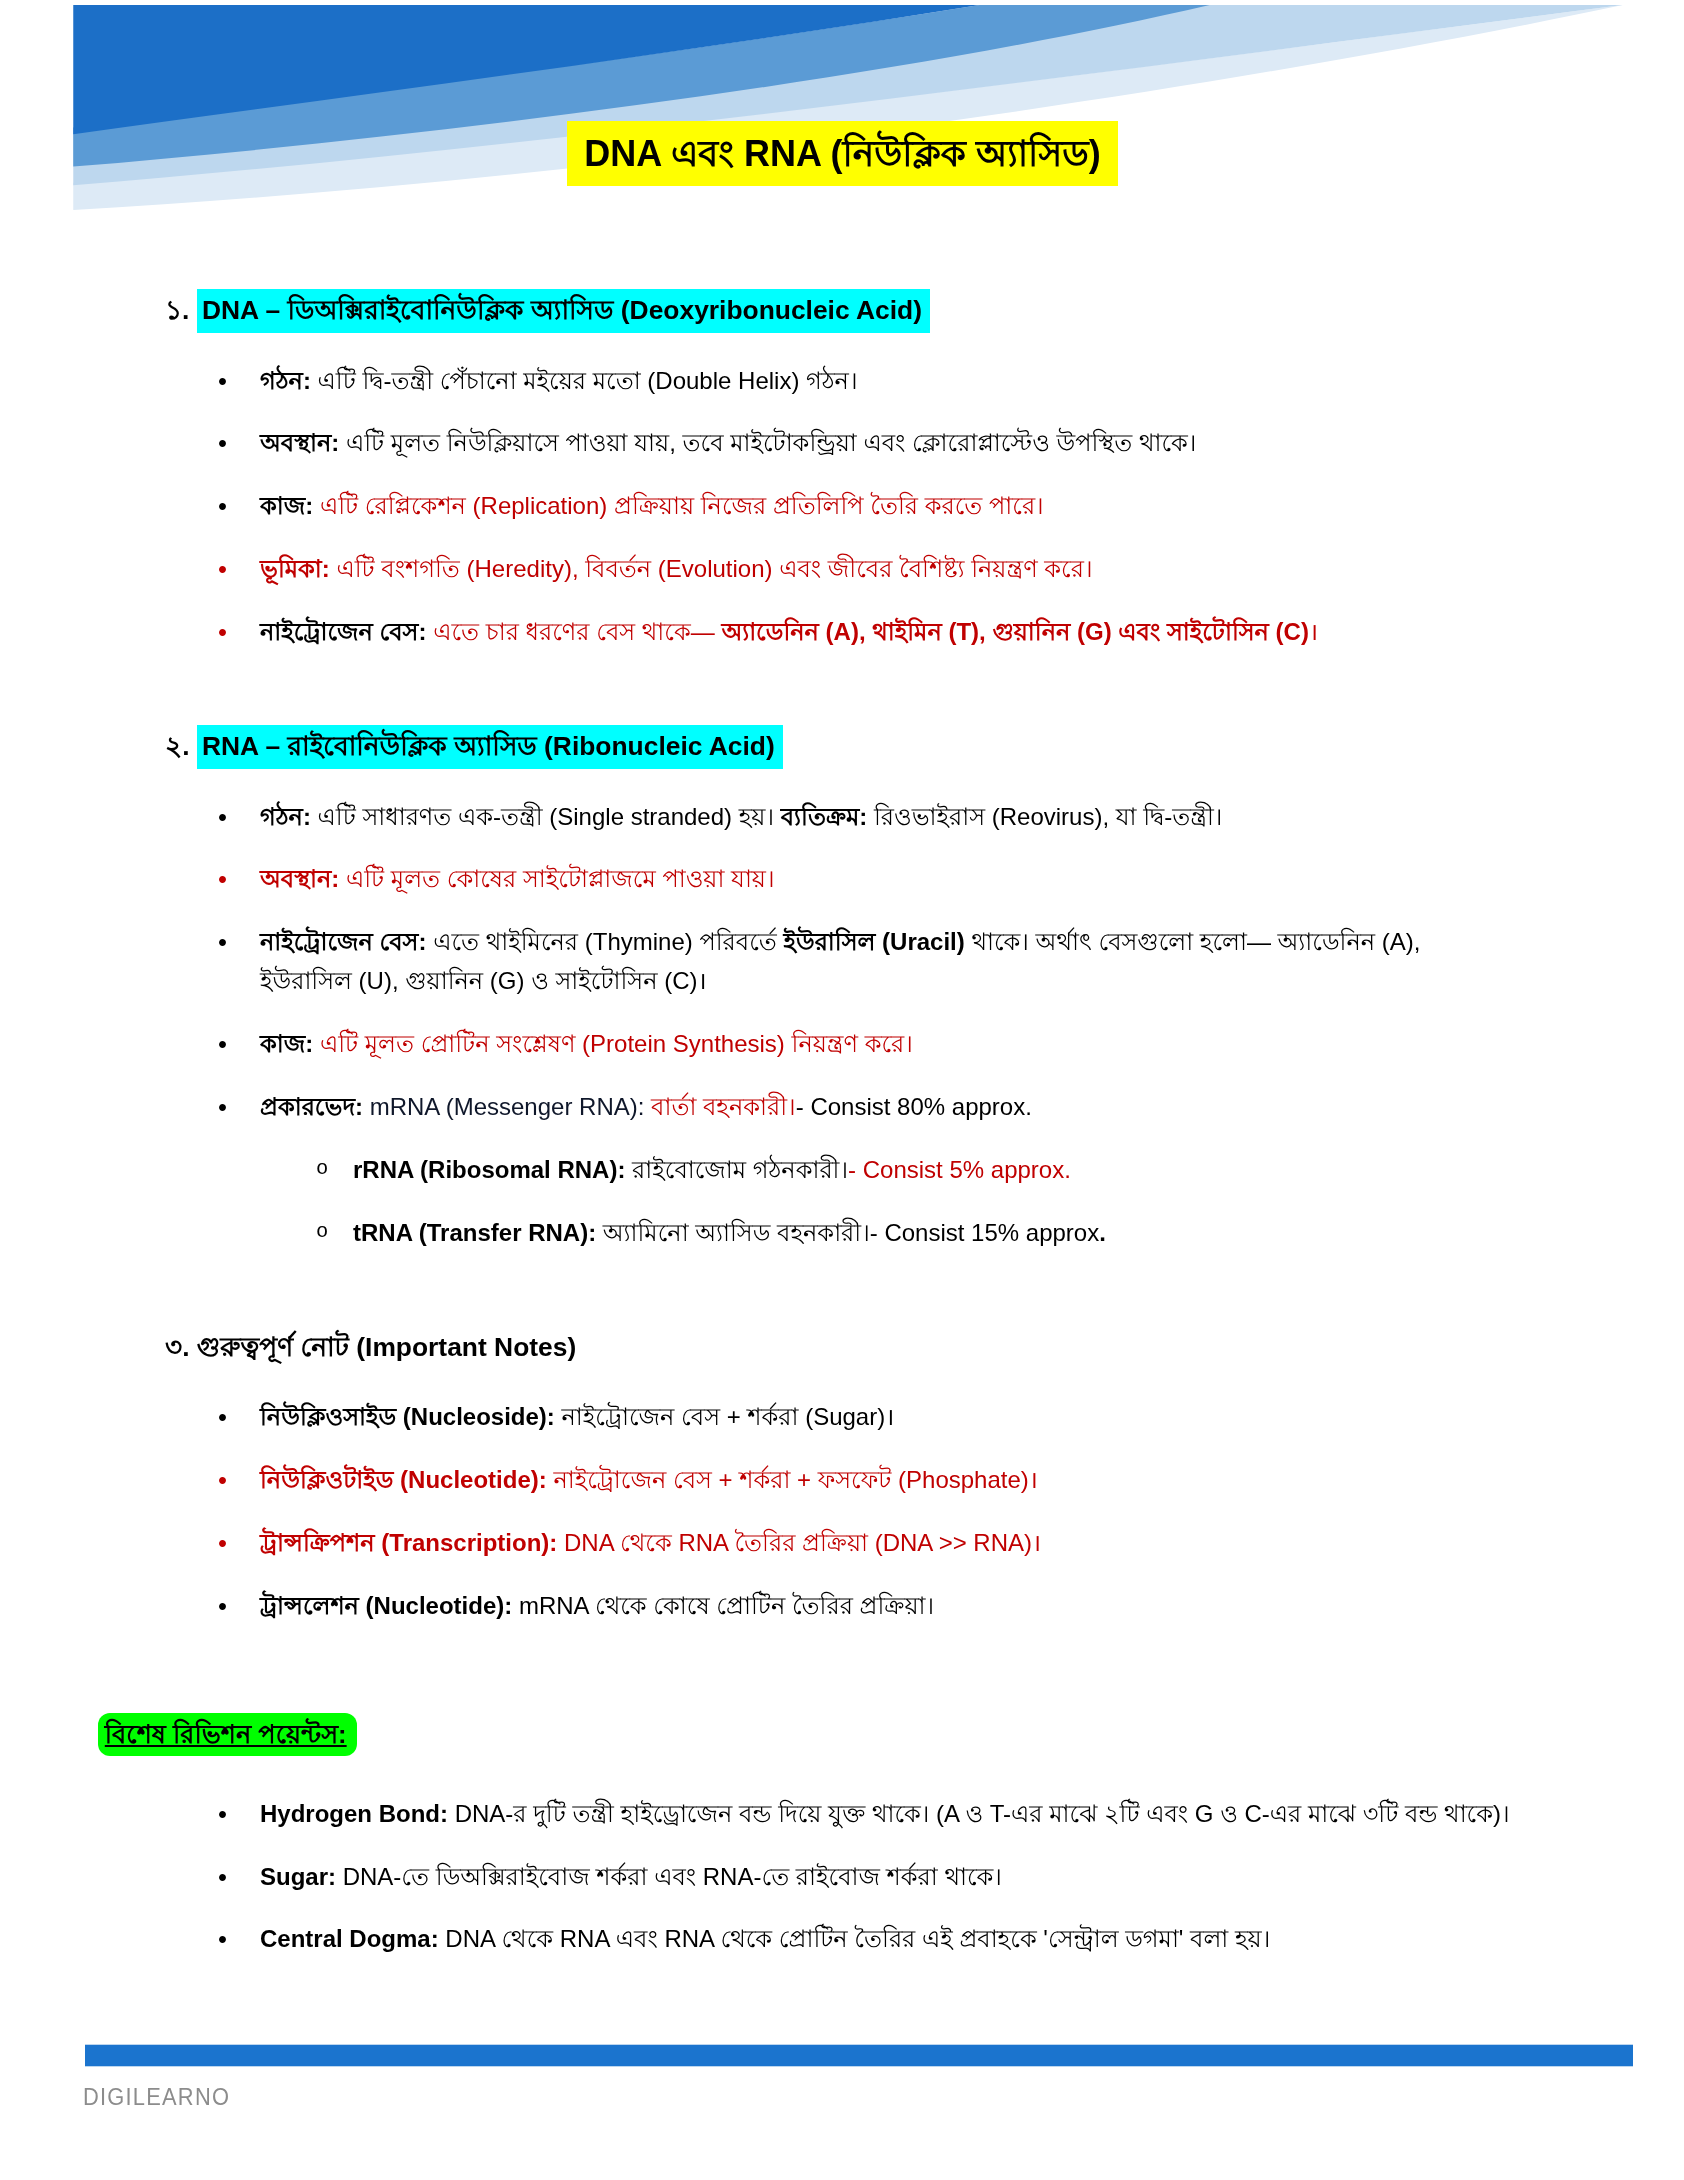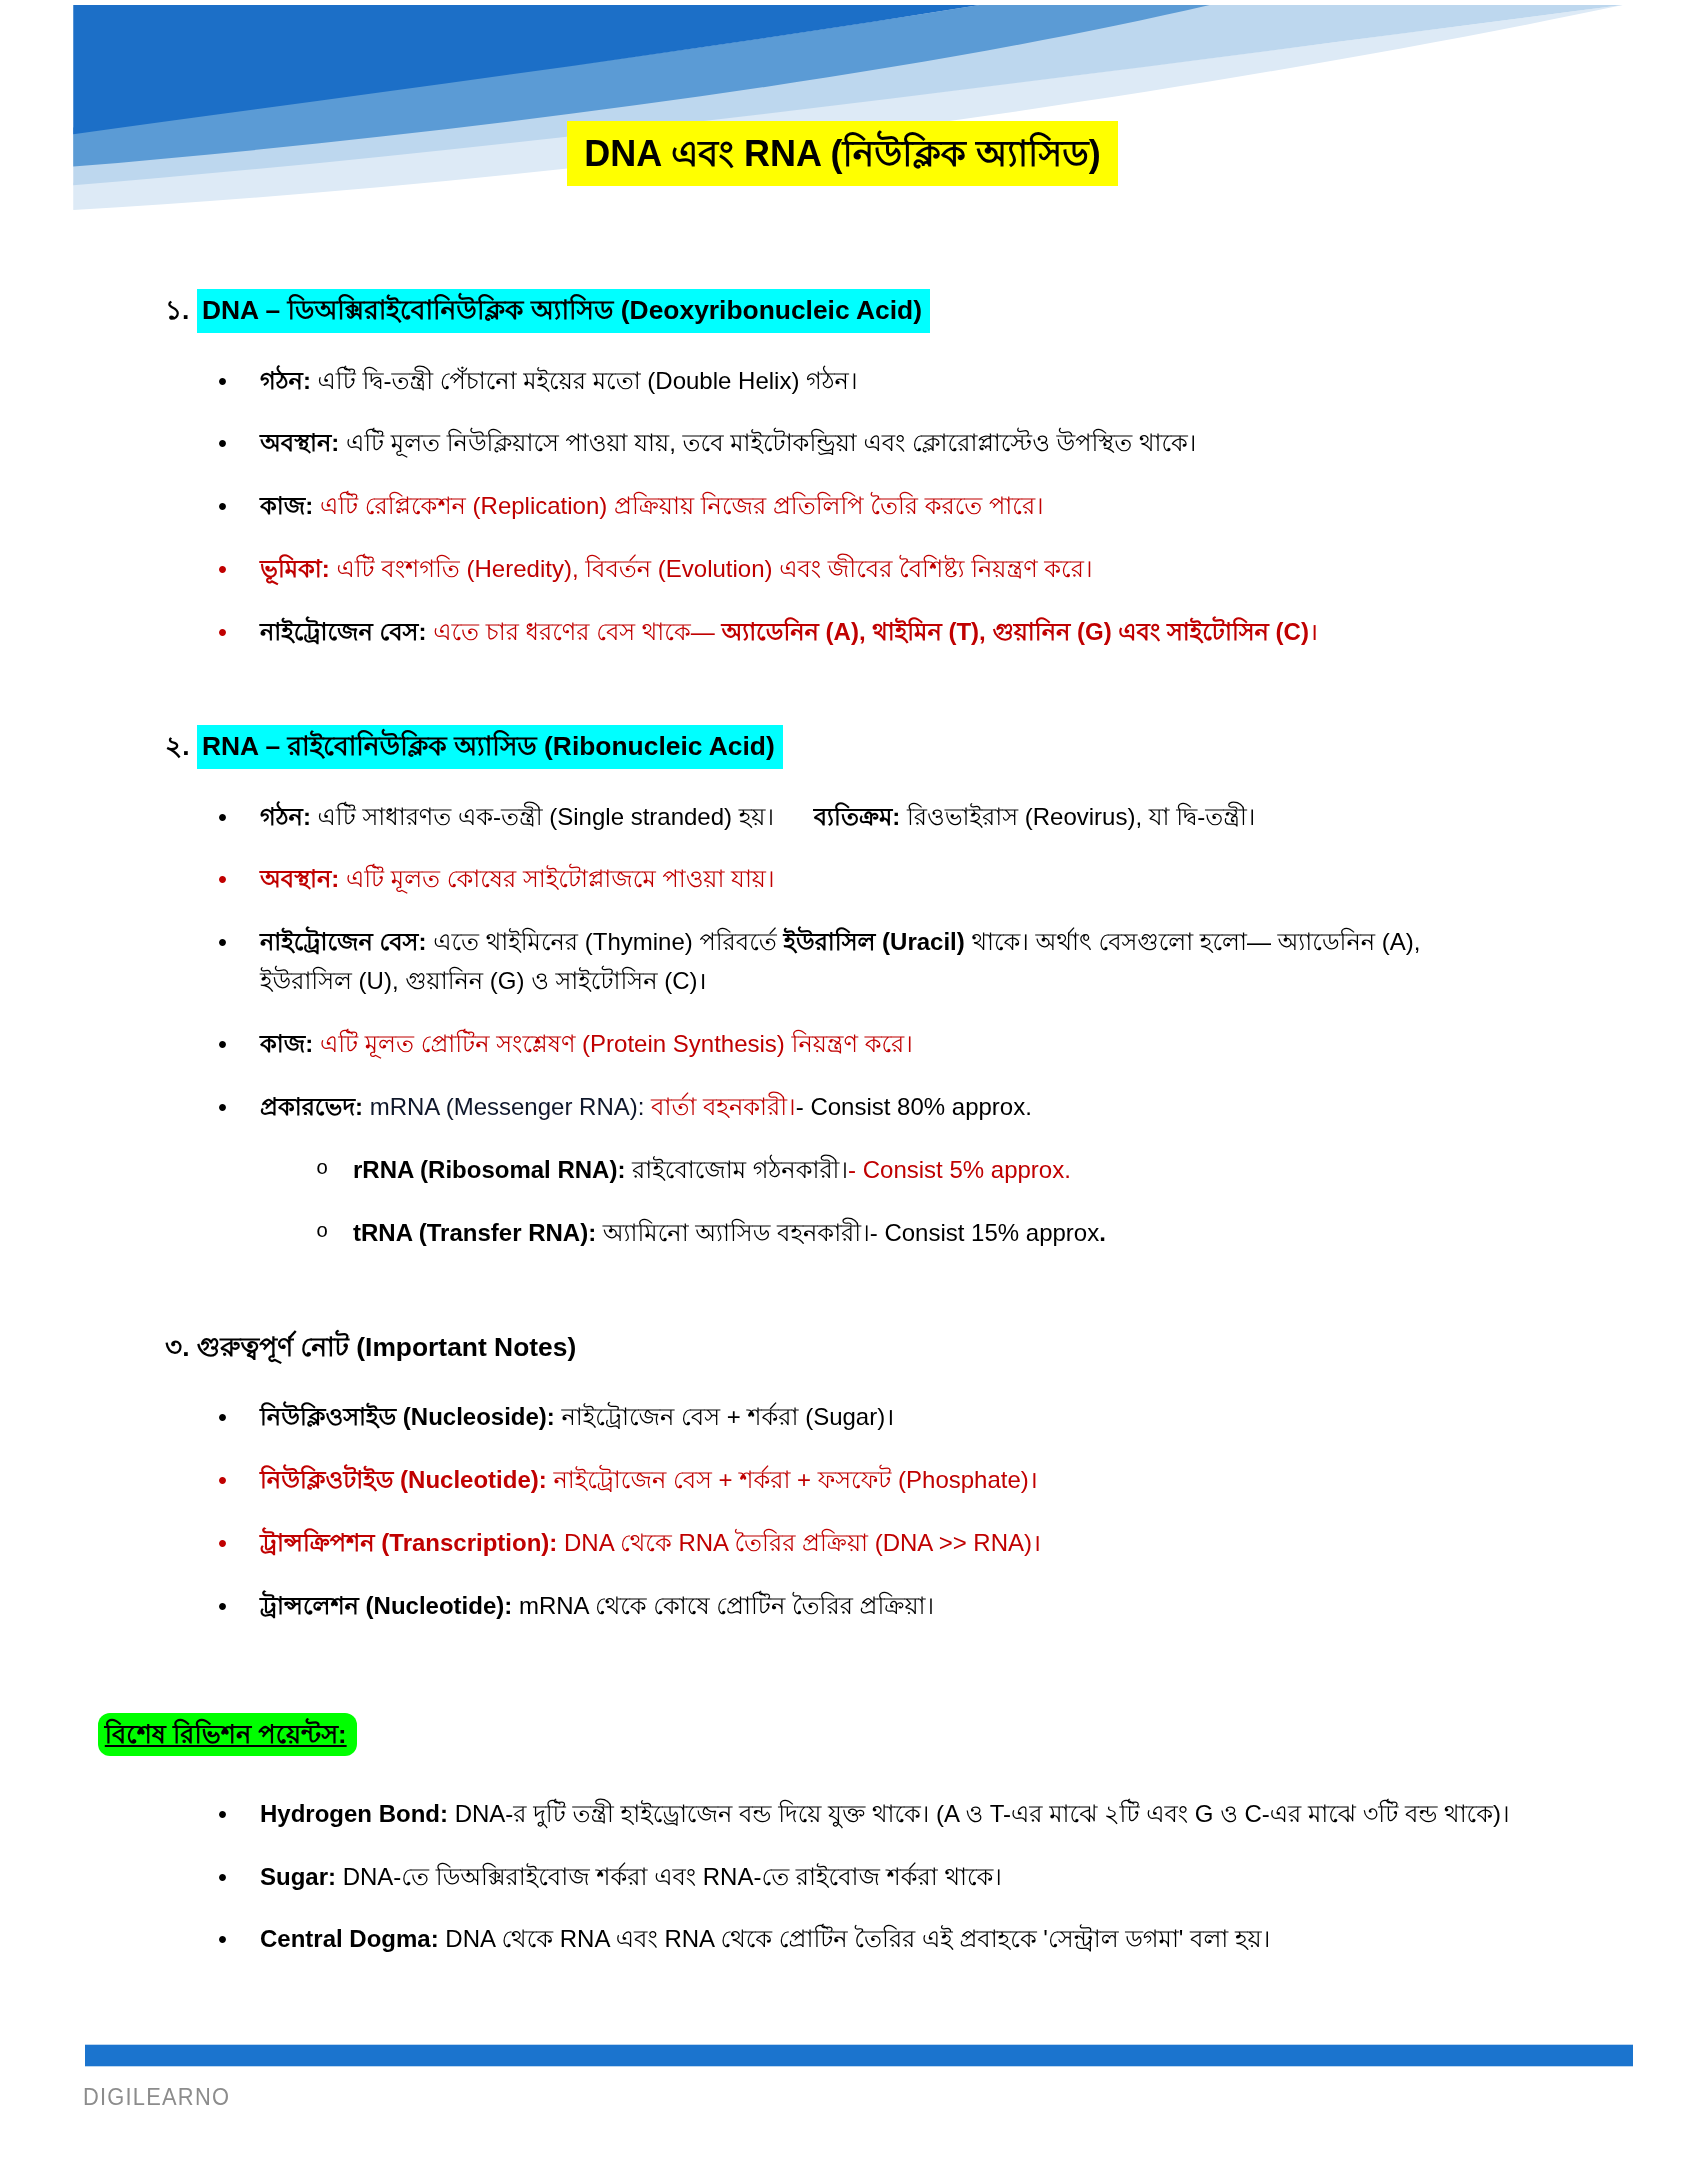--- a/index.html
+++ b/index.html
@@ -102,21 +102,21 @@
         <span class="marker" style="color: rgb(192, 0, 0);">•</span>
         <span class="btxt"><span style="color: rgb(192, 0, 0); font-weight: 700;">ভূমিকা: </span><span style="color: rgb(192, 0, 0);">এটি বংশগতি (Heredity), বিবর্তন (Evolution) এবং জীবের বৈশিষ্ট্য নিয়ন্ত্রণ করে।</span></span>
       </div>
       <div class="blk bullet">
         <span class="marker" style="color: rgb(192, 0, 0);">•</span>
         <span class="btxt"><span style="color: rgb(0, 0, 0); font-weight: 700;">নাইট্রোজেন বেস: </span><span style="color: rgb(192, 0, 0);">এতে চার ধরণের বেস থাকে— </span><span style="color: rgb(192, 0, 0); font-weight: 700;">অ্যাডেনিন (A), থাইমিন (T), গুয়ানিন (G) এবং সাইটোসিন (C)</span><span style="color: rgb(192, 0, 0);">।</span></span>
       </div>
       <div class="blk heading"><span style="color: rgb(0, 0, 0); font-weight: 700;">২. </span><span class="hl" style="color: rgb(0, 0, 0); font-weight: 700; background: rgb(0, 255, 255);">RNA – রাইবোনিউক্লিক অ্যাসিড (Ribonucleic Acid)</span></div>
       <div class="blk bullet">
         <span class="marker" style="color: rgb(0, 0, 0);">•</span>
-        <span class="btxt"><span style="color: rgb(0, 0, 0); font-weight: 700;">গঠন: </span><span style="color: rgb(0, 0, 0);">এটি সাধারণত এক-তন্ত্রী (Single stranded) হয়। </span><span style="color: rgb(0, 0, 0); font-weight: 700; margin-left: 33px;">ব্যতিক্রম: </span><span style="color: rgb(0, 0, 0);">রিওভাইরাস (Reovirus), যা দ্বি-তন্ত্রী।</span></span>
+        <span class="btxt"><span style="color: rgb(0, 0, 0); font-weight: 700;">গঠন: </span><span style="color: rgb(0, 0, 0);">এটি সাধারণত এক-তন্ত্রী (Single stranded) হয়। </span><span style="color: rgb(0, 0, 0); font-weight: 700;">ব্যতিক্রম: </span><span style="color: rgb(0, 0, 0);">রিওভাইরাস (Reovirus), যা দ্বি-তন্ত্রী।</span></span>
       </div>
       <div class="blk bullet">
         <span class="marker" style="color: rgb(192, 0, 0);">•</span>
         <span class="btxt"><span style="color: rgb(192, 0, 0); font-weight: 700;">অবস্থান: </span><span style="color: rgb(192, 0, 0);">এটি মূলত কোষের সাইটোপ্লাজমে পাওয়া যায়।</span></span>
       </div>
       <div class="blk bullet">
         <span class="marker" style="color: rgb(0, 0, 0);">•</span>
         <span class="btxt"><span style="color: rgb(0, 0, 0); font-weight: 700;">নাইট্রোজেন বেস: </span><span style="color: rgb(0, 0, 0);">এতে থাইমিনের (Thymine) পরিবর্তে </span><span style="color: rgb(0, 0, 0); font-weight: 700;">ইউরাসিল (Uracil)</span><span style="color: rgb(0, 0, 0);"> থাকে। অর্থাৎ বেসগুলো হলো— অ্যাডেনিন (A), ইউরাসিল (U), গুয়ানিন (G) ও সাইটোসিন (C)।</span></span>
       </div>
       <div class="blk bullet">

